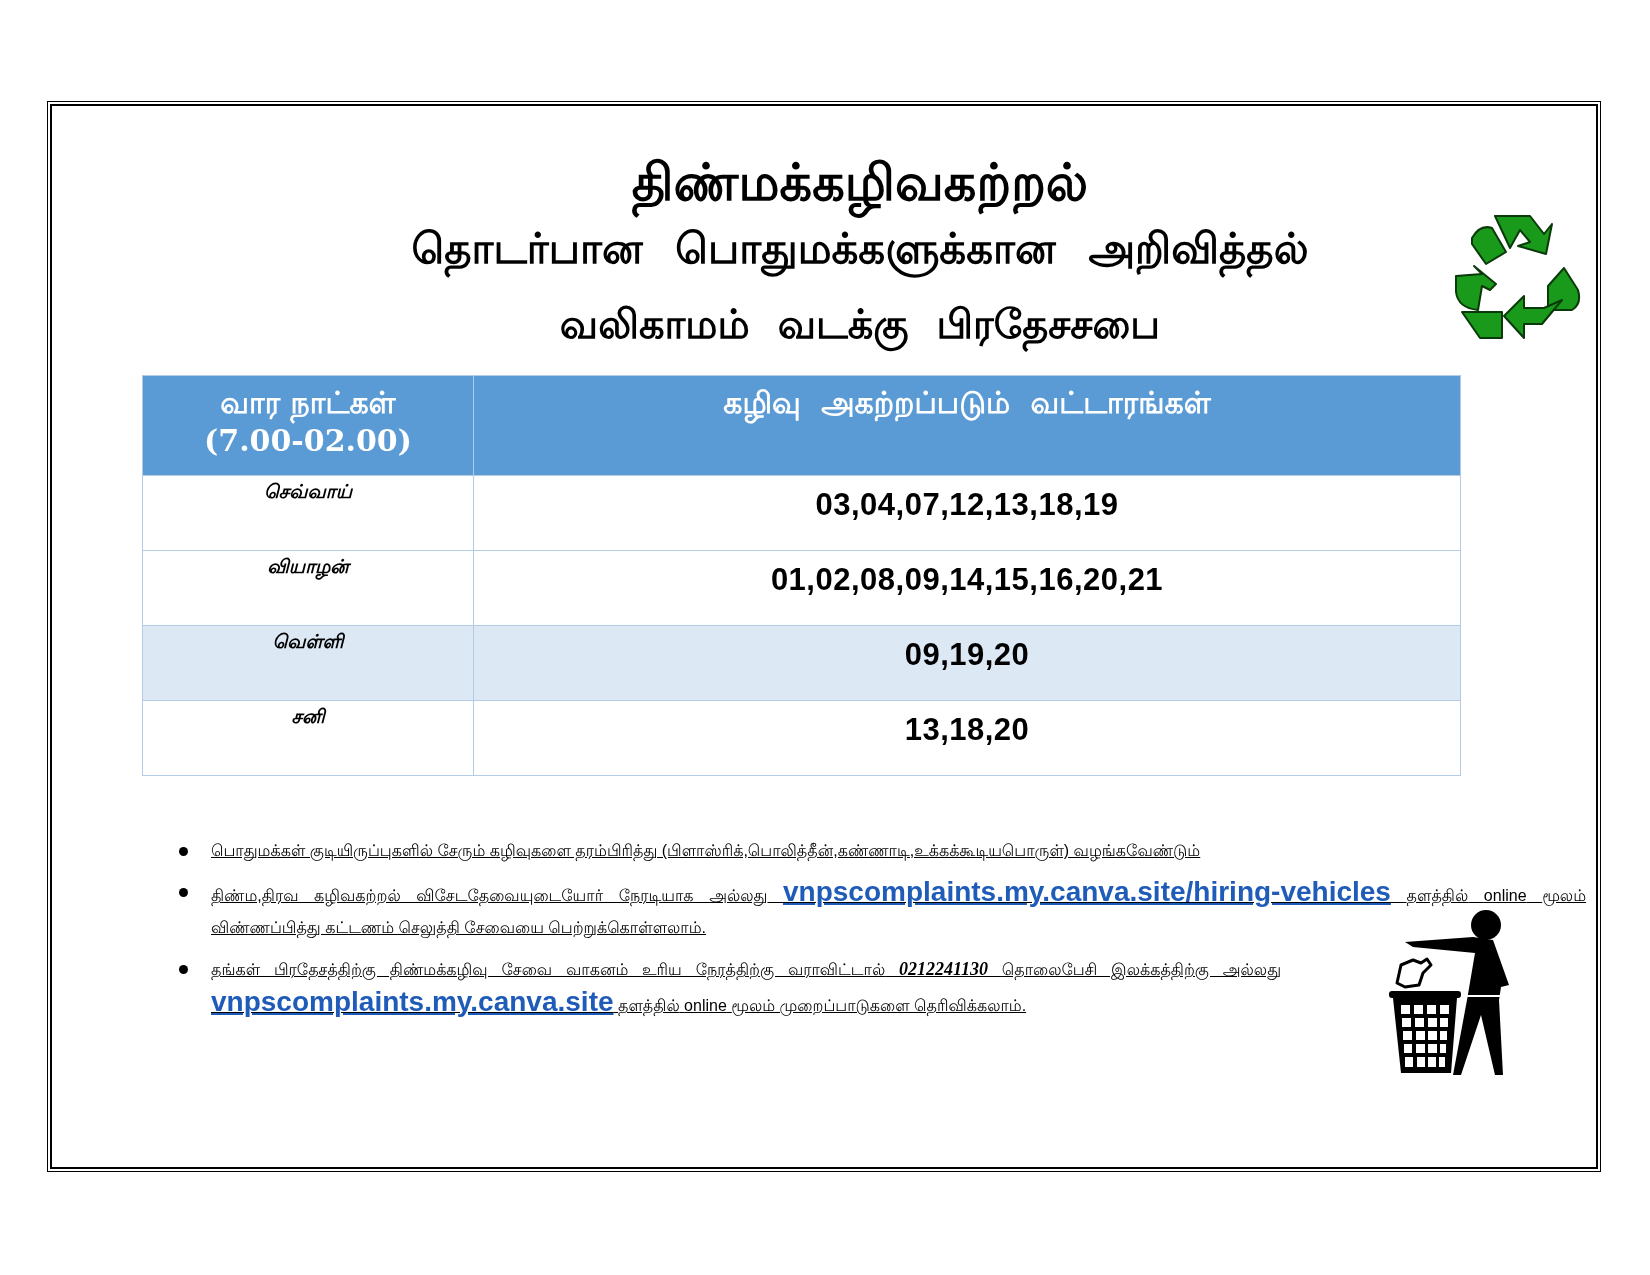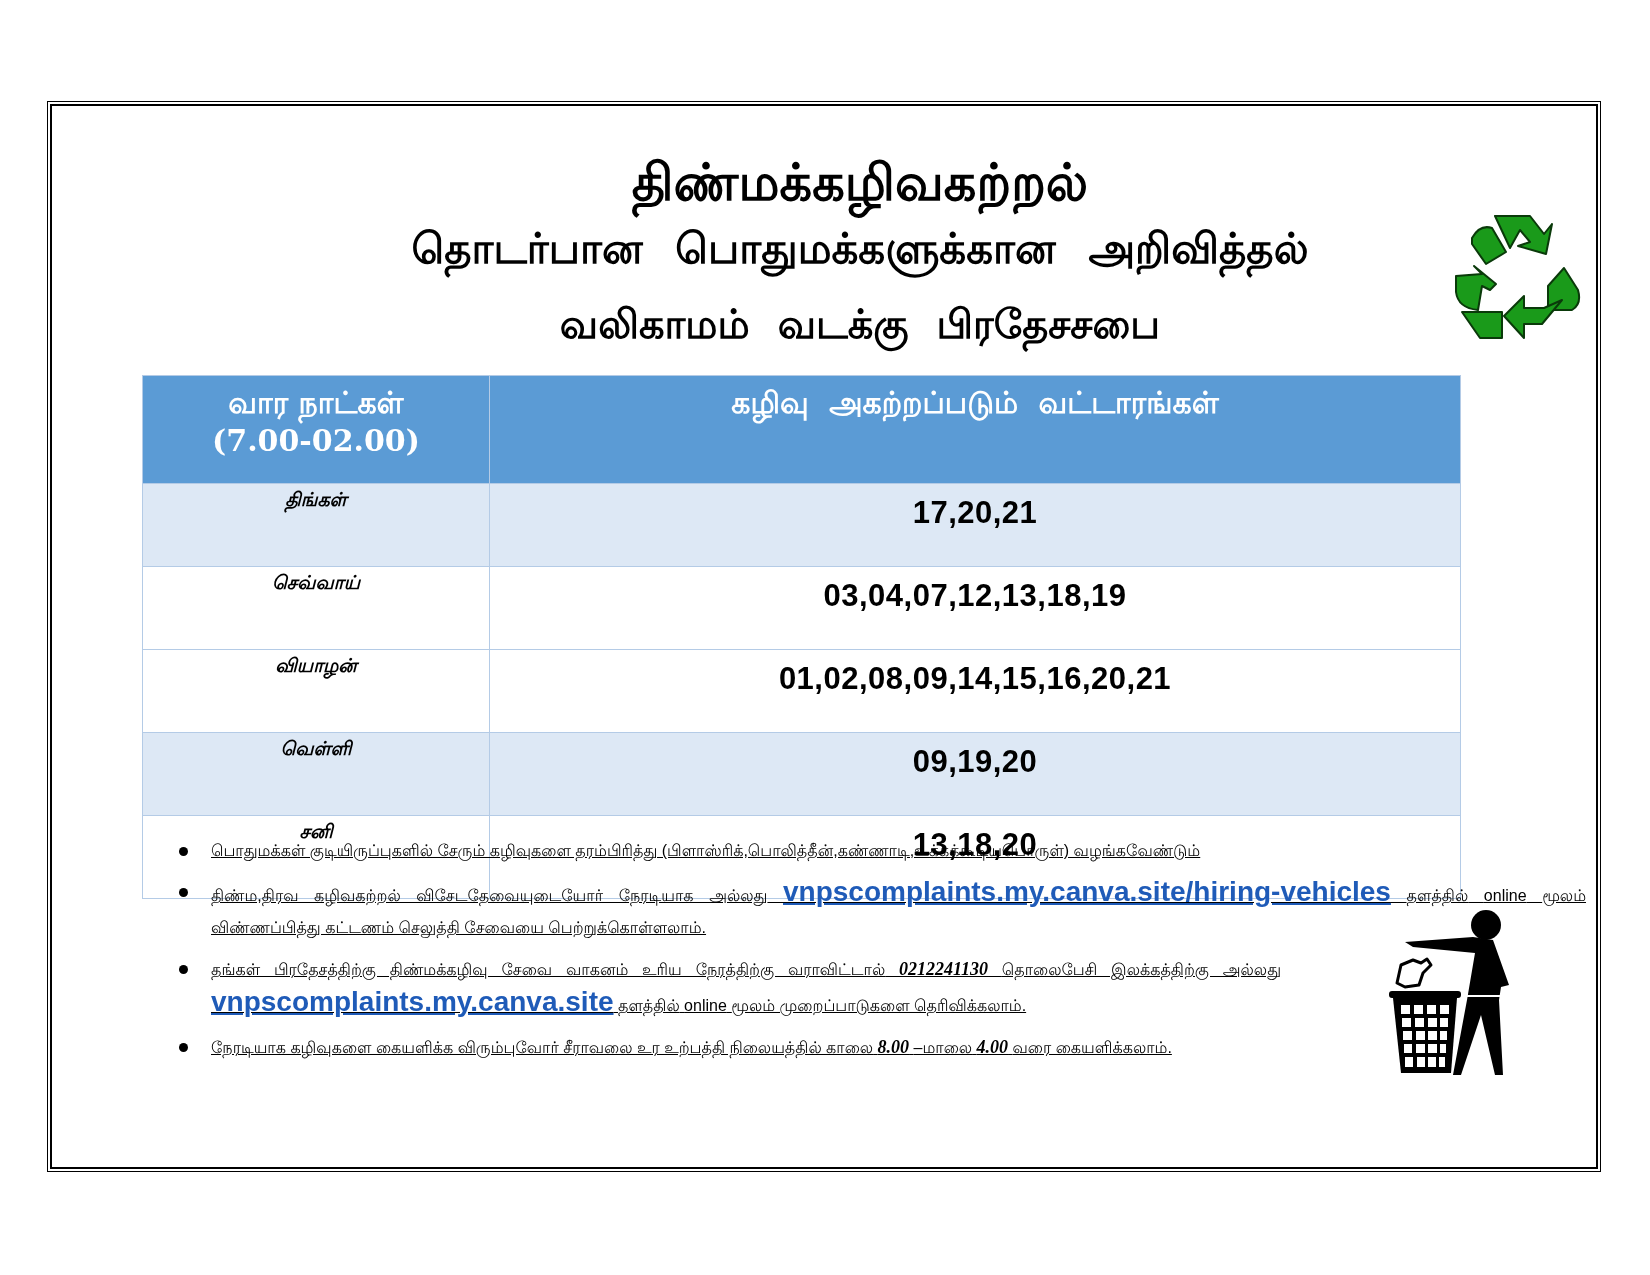--- a/index.html
+++ b/index.html
@@ -9,21 +9,21 @@
            border:4px double #000; box-sizing:border-box; }
   .frame-inner { position:absolute; left:51px; top:105px; width:1546px; height:1063px;
            border:1px solid #000; box-sizing:border-box; }
   .title { position:absolute; left:140px; width:1440px; text-align:center;
            font-family:"DejaVu Serif", serif; font-weight:bold; color:#000; white-space:nowrap; }
   .t1 { top:152px; font-size:51px; }
   .t2 { top:224px; font-size:42px; word-spacing:18px; }
   .t3 { top:300px; font-size:40px; word-spacing:14px; }
   .recycle { position:absolute; left:1452px; top:212px; width:130px; height:130px; }
   table.sched { position:absolute; left:142px; top:375px; width:1319px; border-collapse:collapse; }
-  table.sched th, table.sched td { border:1px solid #b4cbe6; padding:12px;text-align:center; }
+  table.sched th, table.sched td { border:1px solid #b4cbe6; padding:4px;text-align:center; }
   table.sched th { background:#5b9bd5; color:#fff; font-family:"DejaVu Serif", serif; font-weight:bold;
                    height:87px; vertical-align:top; }
   .th-day { width:322px; font-size:30px; line-height:38px; padding-top:8px !important; }
   .th-area { font-size:30px; line-height:38px; padding-top:8px !important; word-spacing:10px; }
   table.sched td { height:59px; vertical-align:top; }
   tr.alt td { background:#dde8f5; }
   tr.plain td { background:#ffffff; }
   .day { text-align:center; font-family:"DejaVu Serif", serif; font-weight:bold; font-style:italic;
          font-size:19px; padding-top:4px !important; }
   .area { text-align:center; font-family:"Liberation Sans", sans-serif; font-weight:bold;
@@ -65,24 +65,20 @@
   <thead>
     <tr>
       <th class="th-day">
         <div>வார நாட்கள்</div>
         <div>(7.00-02.00)</div>
       </th>
       <th class="th-area">கழிவு அகற்றப்படும் வட்டாரங்கள்</th>
     </tr>
   </thead>
   <tbody>
-    <tr class="alt">
-      <td class="day">திங்கள்</td>
-      <td class="area">17,20,21</td>
-    </tr>
     <tr class="plain">
       <td class="day">செவ்வாய்</td>
       <td class="area">03,04,07,12,13,18,19</td>
     </tr>
     <tr class="plain">
       <td class="day">வியாழன்</td>
       <td class="area">01,02,08,09,14,15,16,20,21</td>
     </tr>
     <tr class="alt">
       <td class="day">வெள்ளி</td>
@@ -111,28 +107,20 @@
   <li class="n3">
     <span class="bullet"></span>
     <span>தங்கள் பிரதேசத்திற்கு திண்மக்கழிவு சேவை வாகனம் உரிய நேரத்திற்கு வராவிட்டால்</span>
     <span class="boldnum">0212241130</span>
     <span>தொலைபேசி இலக்கத்திற்கு அல்லது</span>
     <a class="link">vnpscomplaints.my.canva.site</a>
     <span>தளத்தில்</span>
     <span class="online">online</span>
     <span>மூலம் முறைப்பாடுகளை தெரிவிக்கலாம்.</span>
   </li>
-  <li class="n3">
-    <span class="bullet"></span>
-    <span>நேரடியாக கழிவுகளை கையளிக்க விரும்புவோர் சீராவலை உர உற்பத்தி நிலையத்தில் காலை</span>
-    <span class="boldnum">8.00</span>
-    <span>–மாலை</span>
-    <span class="boldnum">4.00</span>
-    <span>வரை கையளிக்கலாம்.</span>
-  </li>
 </ul>
 
 <svg class="trash" viewBox="0 0 140 175">
   <circle cx="103" cy="20" r="15" fill="#000"></circle>
   <path d="M22 37 L90 32 L110 35 L126 80 L118 82 L116 95 L120 170 L112 170 L98 110 L78 170 L70 170 L84 95 L92 48 L30 42 Z" fill="#000"></path>
   <rect x="84" y="90" width="36" height="2" fill="#fff"></rect>
   <path d="M18 60 L30 55 L38 58 L44 54 L48 60 L40 68 L36 80 L22 82 L14 78 Z" fill="#fff" stroke="#000" stroke-width="3" stroke-linejoin="round"></path>
   <rect x="6" y="86" width="72" height="7" rx="3" fill="#000"></rect>
   <path d="M10 93 L74 93 L68 168 L18 168 Z" fill="#000"></path>
   <g fill="#fff">

